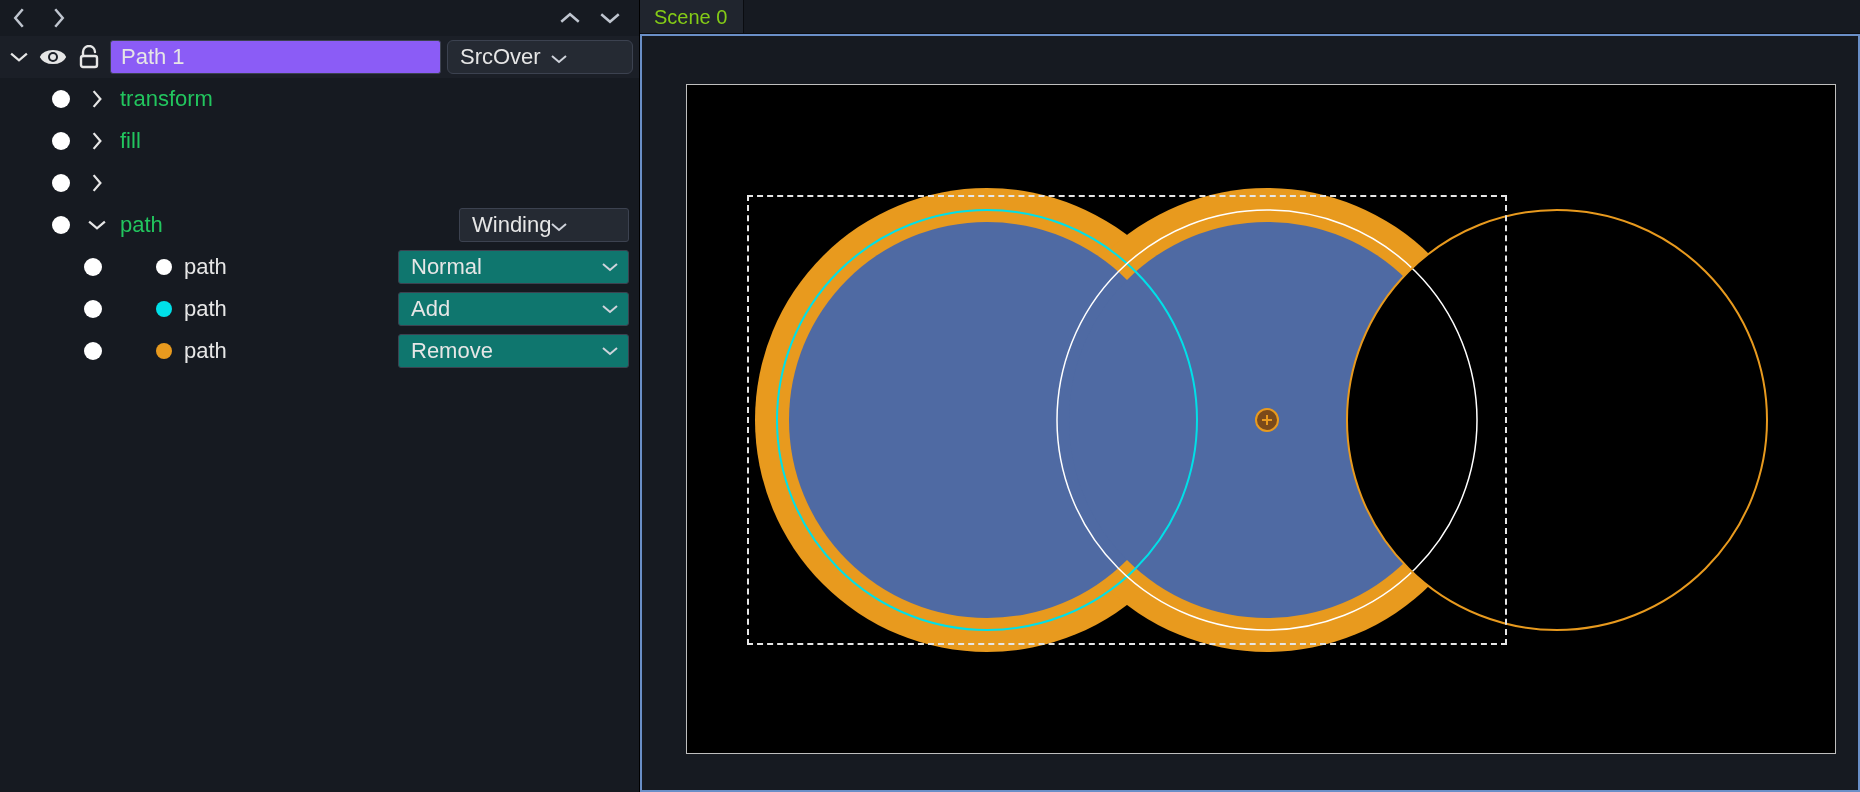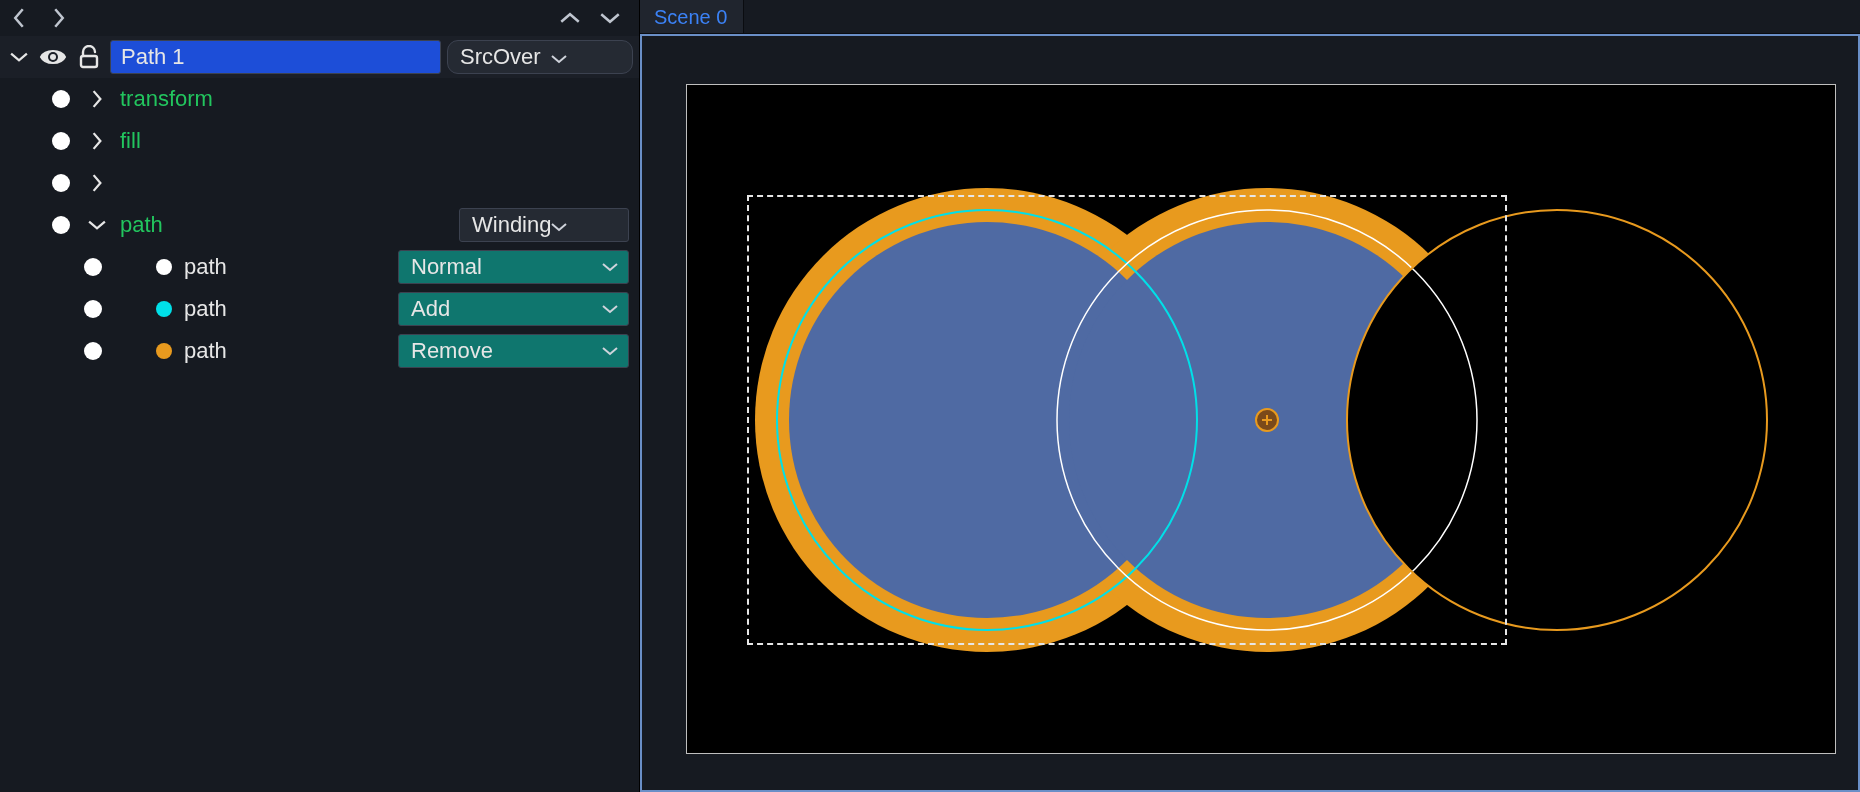--- a/index.html
+++ b/index.html
@@ -58,33 +58,33 @@
   }
   .eye-icon, .lock-icon {
     width: 30px; height: 30px;
     display:flex; align-items:center; justify-content:center;
     color:#e6e6e6;
     flex-shrink:0;
   }
   .name-input {
     flex: 1;
     height: 34px;
-    background: #1d4ed8;
+    background: #8b5cf6;
     border: 1px solid #3c4250;
     border-radius: 3px;
     color: #e6e6e6;
     padding: 0 10px;
     font-size: 22px;
     font-family: inherit;
   }
   .select {
     height: 34px;
     background: #252a33;
     border: 1px solid #3c4250;
-    border-radius: 11px;
+    border-radius: 6px;
     color: #e6e6e6;
     padding: 0 8px 0 12px;
     font-size: 22px;
     display:flex; align-items:center; gap:10px;
     flex-shrink:0;
   }
   .select .sel-chev { color:#cfd3db; }
   .prop-row {
     display:flex; align-items:center;
     height: 42px;
@@ -147,21 +147,21 @@
   .scene-tab-bar {
     height: 34px;
     display:flex;
     align-items:stretch;
     background:#161a21;
     border-bottom:1px solid #0a0c10;
   }
   .scene-tab {
     padding: 4px 16px 2px 14px;
     background:#20252e;
-    color:#3b82f6;
+    color:#84cc16;
     border-right:1px solid #0a0c10;
     display:flex; align-items:center;
     font-size:20px;
   }
   .viewport {
     flex:1;
     position:relative;
     border: 2px solid #6a8fc7;
     border-top-width:2px;
     background:#161a21;

